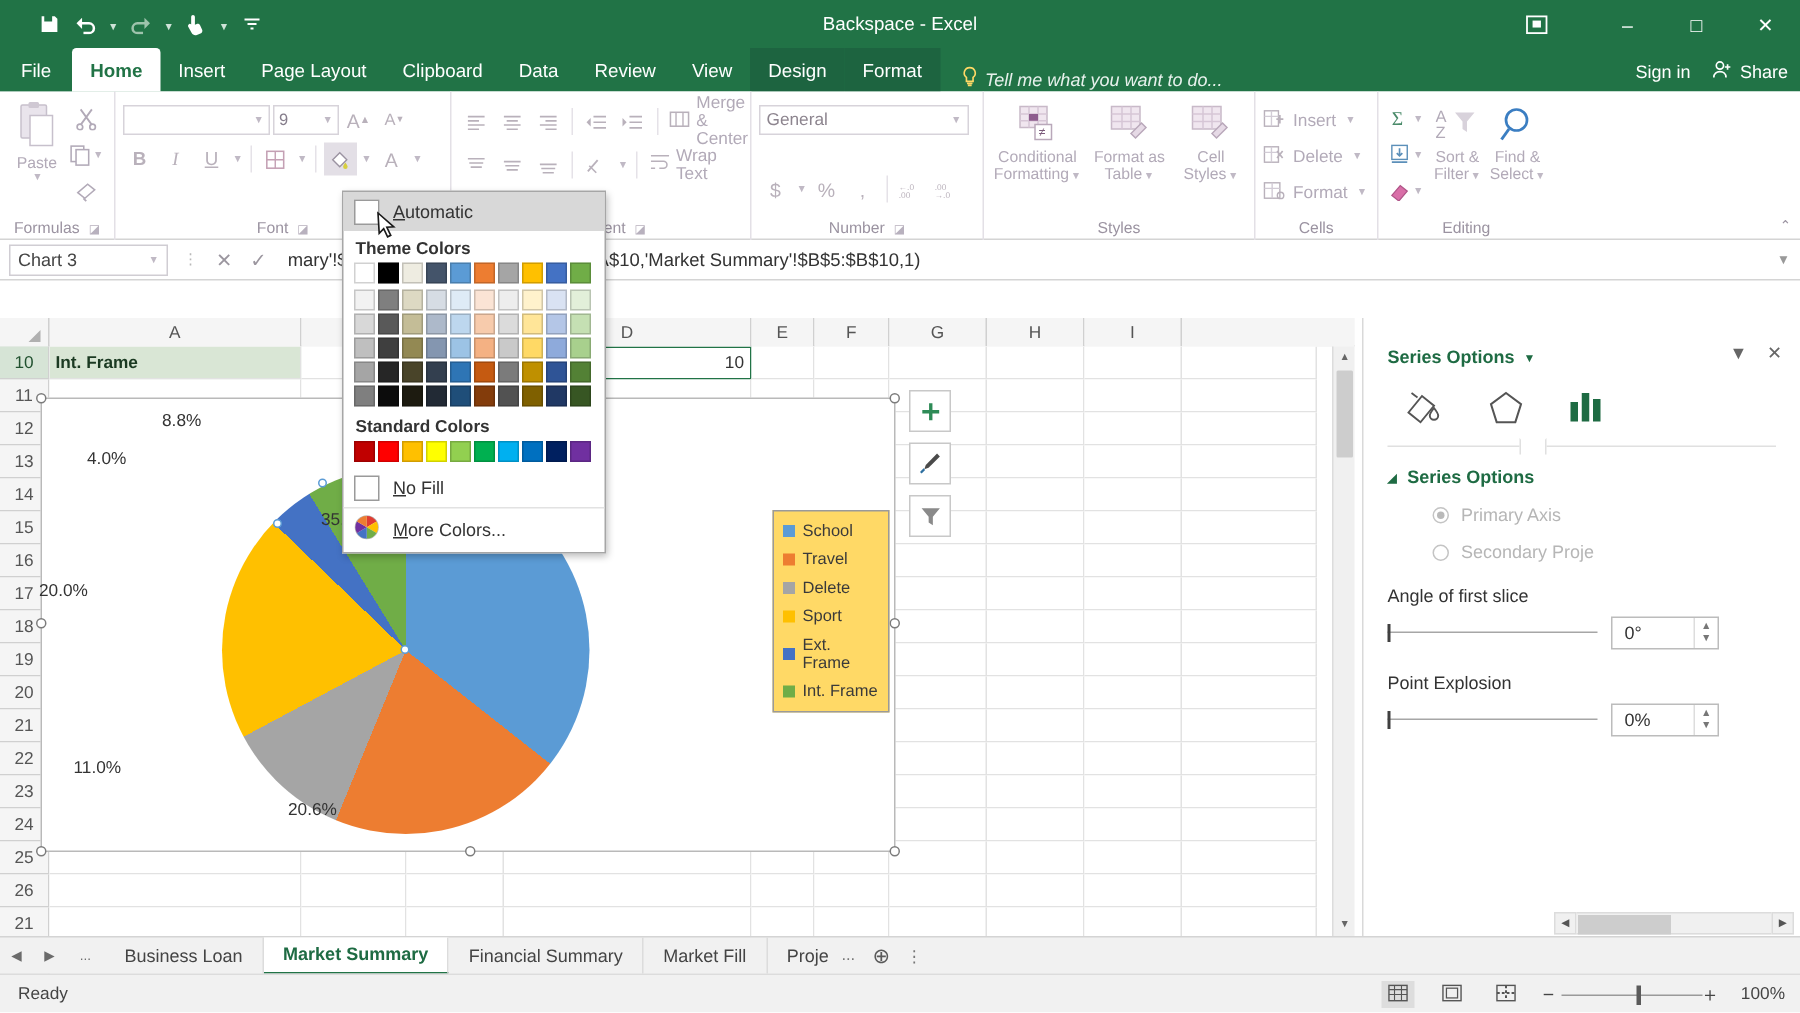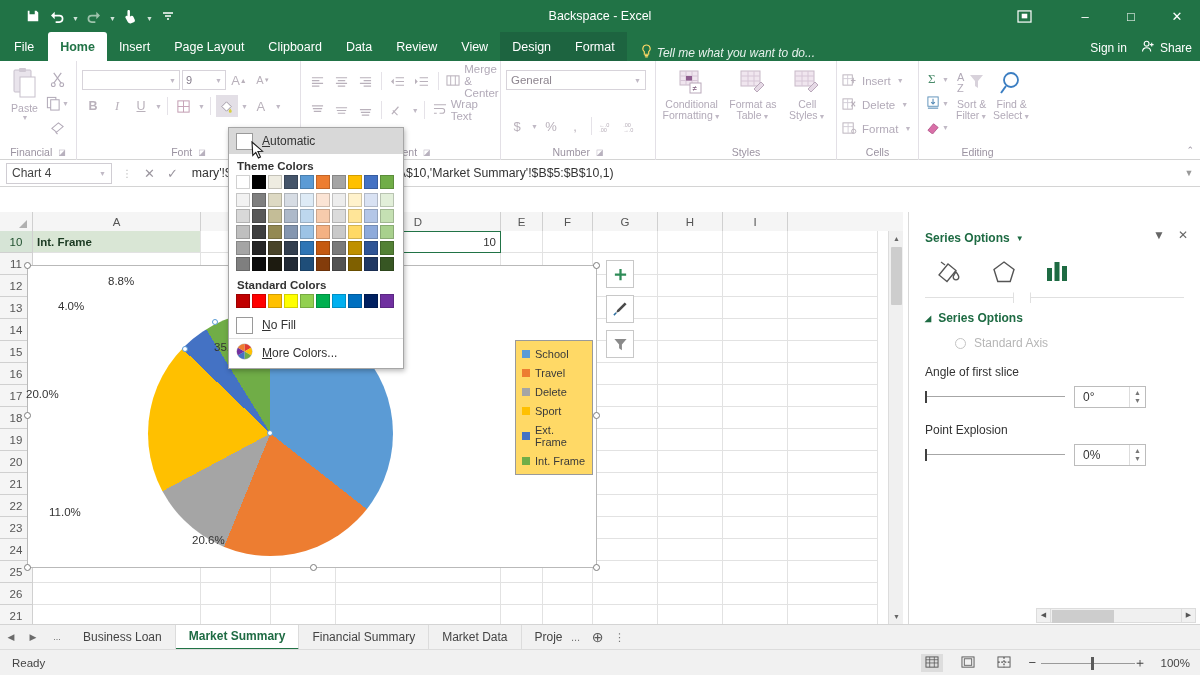--- a/index.html
+++ b/index.html
@@ -414,21 +414,21 @@
           </span>
           <span class="sm-btn">
             <svg width="15" height="15" viewBox="0 0 16 16">
                 <path d="M2 9l7-6 5 4-7 6z" fill="none" stroke="#b2aab8" stroke-width="1.1"></path>
                 <path d="M6 13l2 2" stroke="#b2aab8" stroke-width="1.3"></path>
               </svg>
           </span>
         </div>
       </div>
       <div class="rgroup-label">
-        <span>Financial</span>
+        <span>Formulas</span>
         <span class="dialog-launch">◪</span>
       </div>
     </div>
 
     <div class="rgroup" style="width:224px">
       <div class="rgroup-body" style="flex-direction:column;gap:4px;padding-top:4px;">
         <div class="sm-row">
           <div class="font-name">
             <span></span>
             <span class="caret">▼</span>
@@ -730,21 +730,21 @@
       <div class="rgroup-label">
         <span>Editing</span>
       </div>
     </div>
 
     <div style="position:absolute;right:6px;bottom:4px;color:#9b93a1;font-size:9px;">⌃</div>
   </div>
 
   <div class="fbar">
     <div class="namebox">
-      <span>Chart 4</span>
+      <span>Chart 3</span>
       <span class="caret">▼</span>
     </div>
     <div class="fbar-tools">
       <span style="color:#b9b9b9;font-size:10px">⋮</span>
       <span>✕</span>
       <span>✓</span>
     </div>
     <div class="fbar-input">mary'!$B$4,'Market Summary'!$A$5:$A$10,'Market Summary'!$B$5:$B$10,1)</div>
     <div class="fbar-expand">▼</div>
   </div>
@@ -1236,22 +1236,28 @@
           </svg>
       </span>
     </div>
     <div class="pane-divider"></div>
 
     <div class="sec-title">
       <span class="sec-tri">◢</span>
       <span>Series Options</span>
     </div>
     <div class="radio-row">
+      <span class="radio">
+          <i></i>
+        </span>
+      <span>Primary Axis</span>
+    </div>
+    <div class="radio-row">
       <span class="radio"></span>
-      <span>Standard Axis</span>
+      <span>Secondary Proje</span>
     </div>
 
     <div class="slider-label">Angle of first slice</div>
     <div class="slider-row">
       <span class="slider">
           <span class="track"></span>
           <span class="knob"></span>
         </span>
       <span class="spin">
         <span>0°</span>
@@ -1278,21 +1284,21 @@
     </div>
   </div>
 
   <div class="sheettabs">
     <div class="nav-btn">◀</div>
     <div class="nav-btn">▶</div>
     <div class="nav-btn" style="width:26px">...</div>
     <div class="stab">Business Loan</div>
     <div class="stab active">Market Summary</div>
     <div class="stab">Financial Summary</div>
-    <div class="stab">Market Data</div>
+    <div class="stab">Market Fill</div>
     <div class="stab trunc" style="border-right:none">Proje</div>
     <div class="tabs-more">...</div>
     <div class="add-sheet">⊕</div>
     <div class="tabs-more">⋮</div>
 
     <div class="hscroll">
       <div class="hs-btn">◀</div>
       <div class="hs-track">
           <div class="hs-thumb"></div>
         </div>

